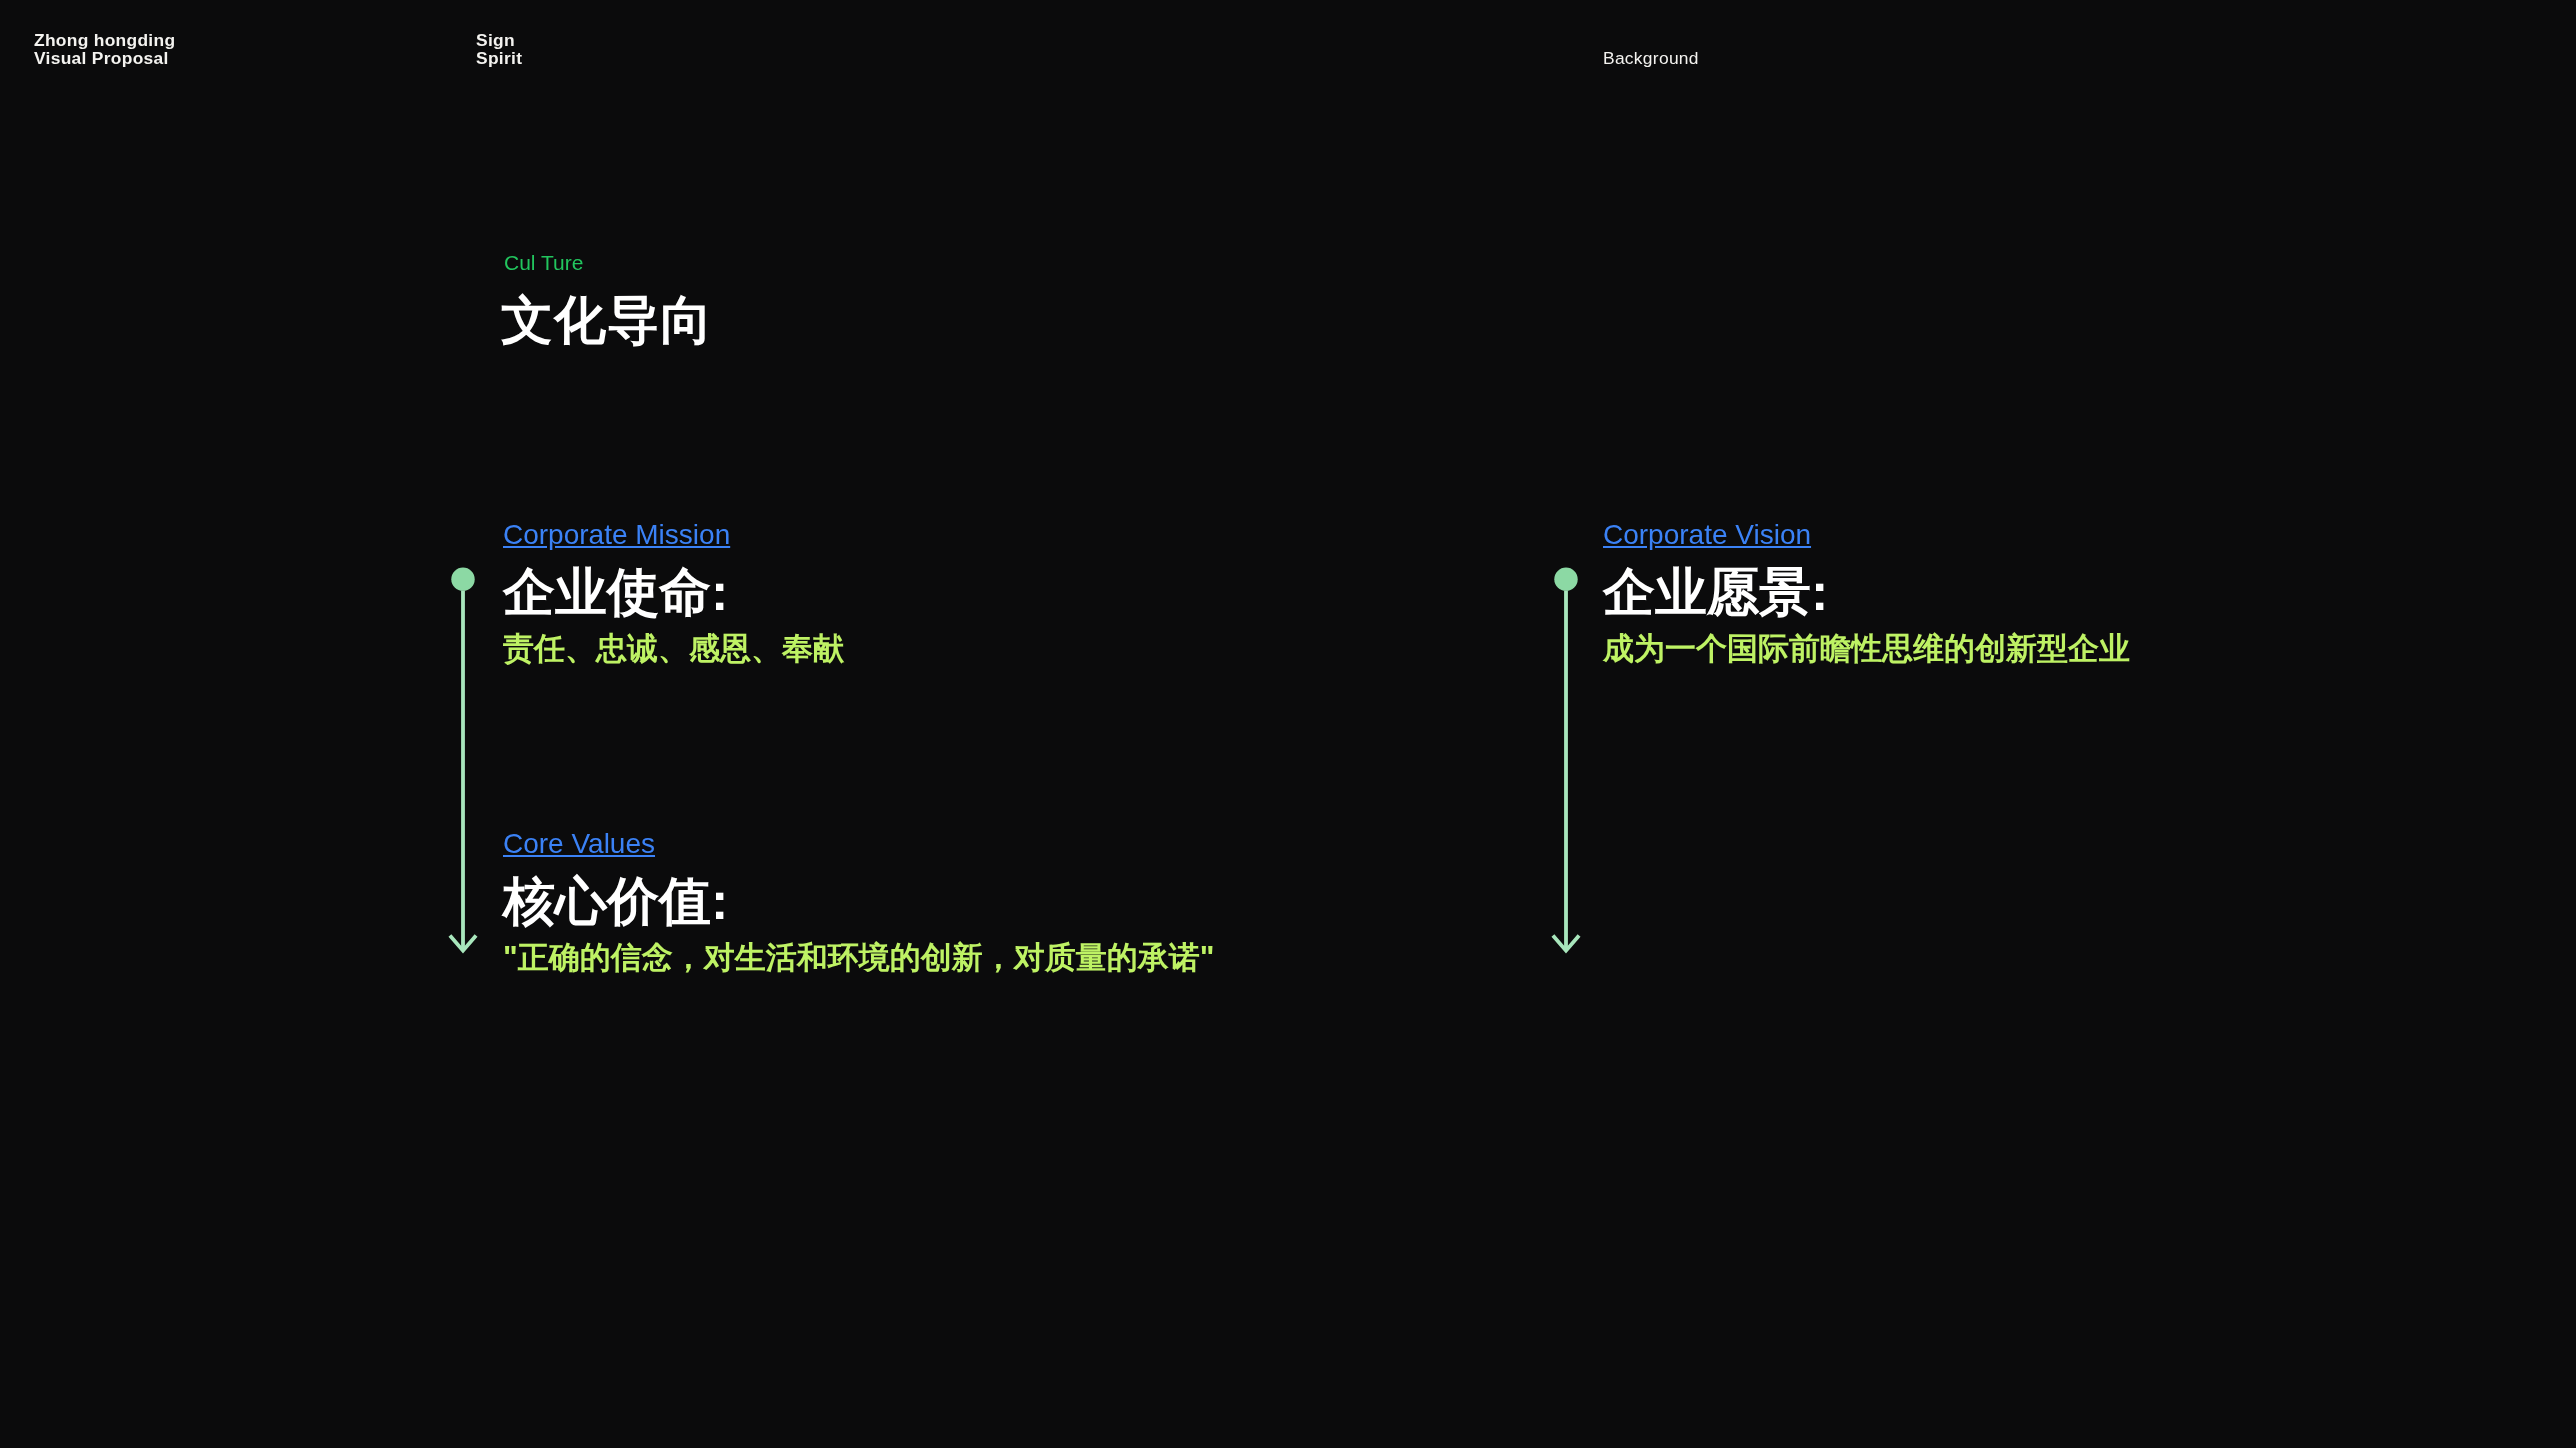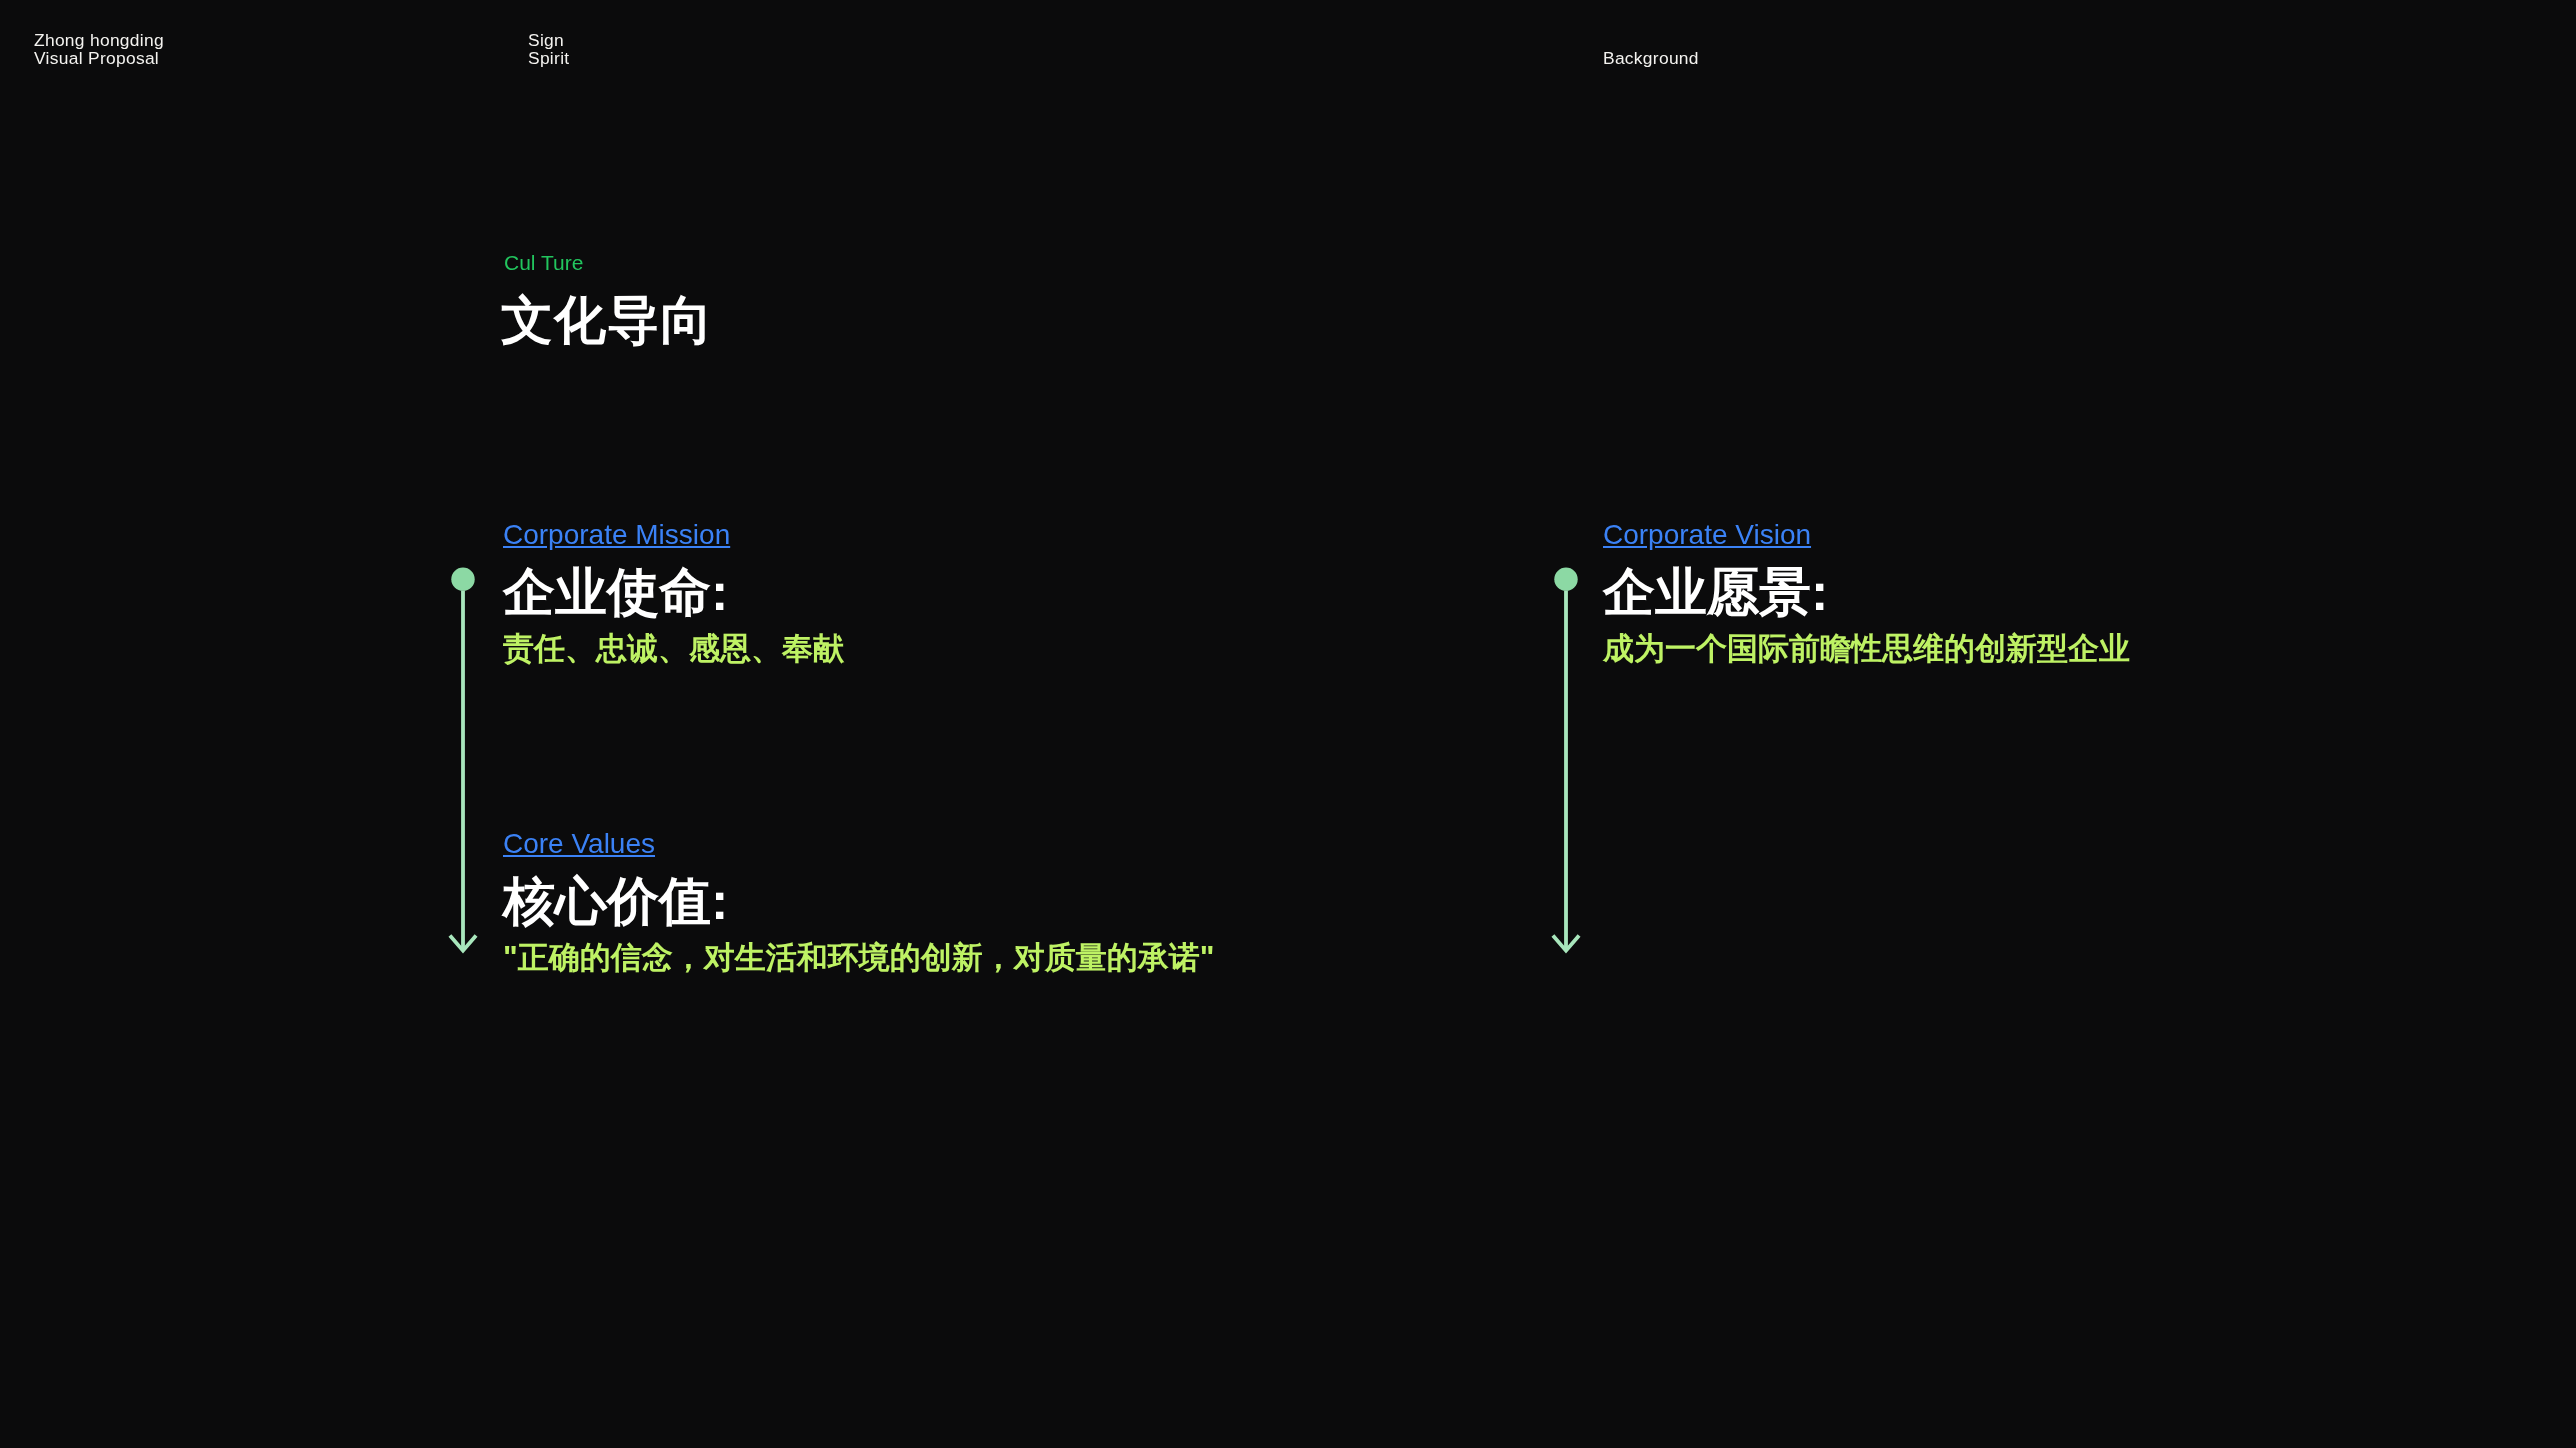--- a/index.html
+++ b/index.html
@@ -24,22 +24,22 @@
   
   .meta {
     position: absolute;
     font-size: 17.4px;
     line-height: 18.5px;
     font-weight: 400;
     color: #F4F3F0;
     letter-spacing: 0.3px;
   }
   .meta div { white-space: nowrap; }
-  .meta-brand   { left: 34px;   top: 30.5px; }
-  .meta-doc     { left: 528px;  top: 30.5px; }
+  .meta-brand   { left: 34px;   top: 30.5px; font-weight: bold; }
+  .meta-doc     { left: 476px;  top: 30.5px; font-weight: bold; }
   .meta-single  { left: 1603px; top: 49px; }
 
   
   .eyebrow {
     position: absolute;
     left: 504px;
     top: 250px;
     font-size: 21px;
     line-height: 25px;
     font-weight: 400;

